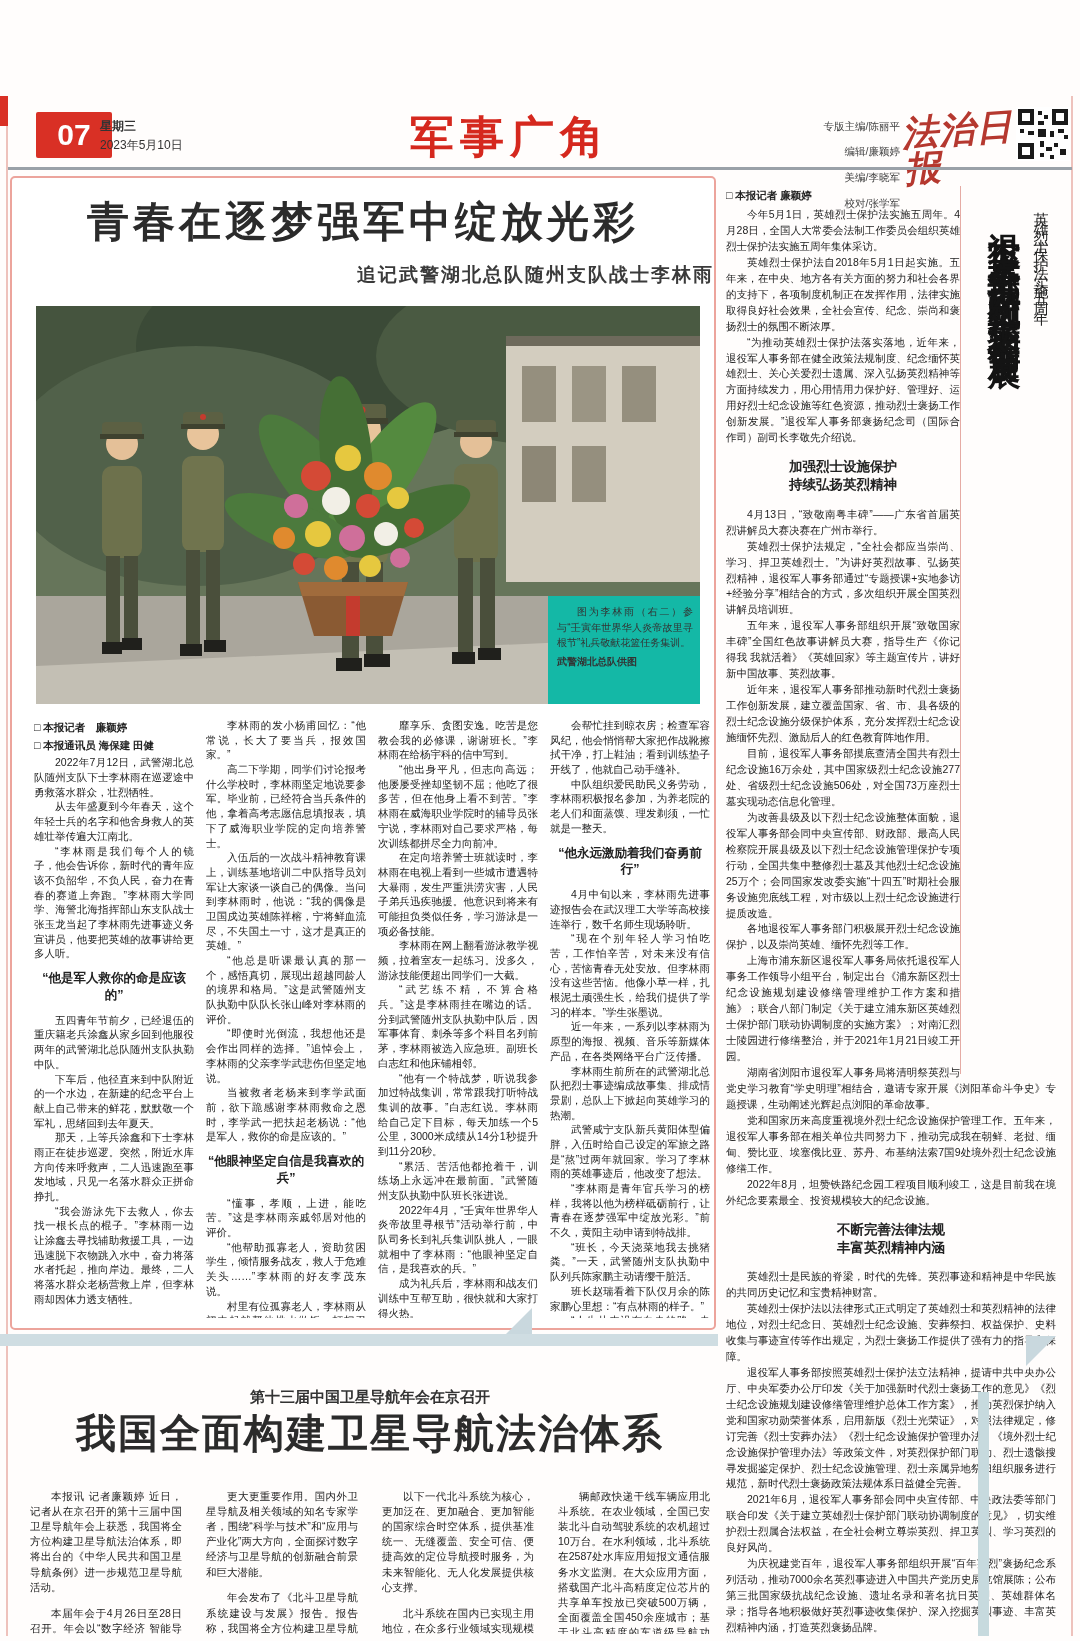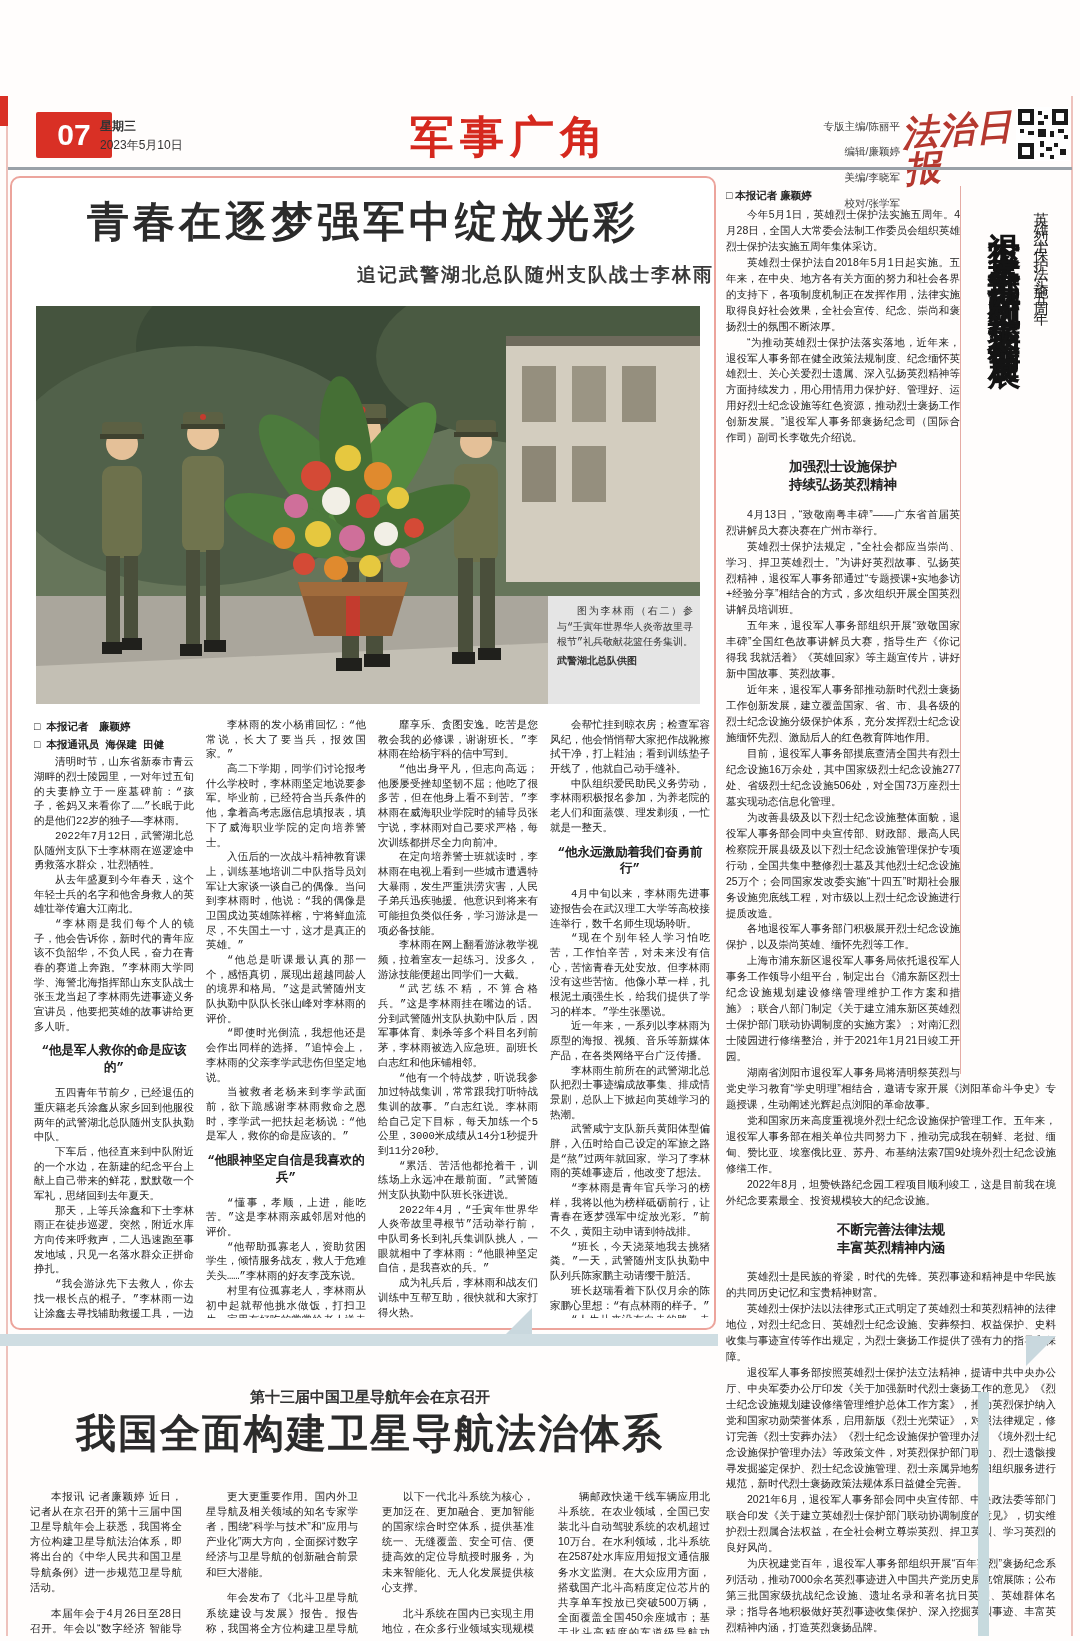--- a/index.html
+++ b/index.html
@@ -18,27 +18,27 @@
                  font-size:44px;font-weight:800;color:#d5281e;letter-spacing:6px;}
   .credits{position:absolute;left:775px;top:108px;width:125px;text-align:right;font-size:10.5px;
            line-height:1.45;color:#444;}
   .masthead{position:absolute;left:903px;top:112px;width:112px;font-family:"Liberation Serif","DejaVu Serif",serif;
             font-style:italic;font-weight:700;font-size:36px;color:#b5382f;transform:rotate(-4deg);
             letter-spacing:1px;line-height:1.0;}
   .qr{position:absolute;left:1016px;top:106px;width:54px;height:56px;}
   .header-rule{position:absolute;left:8px;top:167px;width:1064px;height:3px;background:#9aa1a8;}
   
   .frame{position:absolute;left:10px;top:176px;width:702px;height:1150px;border:2px solid #eca49c;
-         border-radius:10px;background:#fff;font-family:Liberation Mono, monospace;}
+         border-radius:5px;background:#fff;}
   .m-headline{position:absolute;left:0;top:16px;width:100%;text-align:center;font-size:42px;
               font-weight:700;color:#2b2b2b;letter-spacing:4px;}
   .m-dek{position:absolute;left:0;top:84px;width:100%;text-align:right;font-size:19px;
          font-weight:700;color:#3a3a3a;letter-spacing:2px;}
   .photo{position:absolute;left:24px;top:128px;width:664px;height:398px;background:#5d6c52;overflow:hidden;}
-  .caption-box{position:absolute;right:0;bottom:0;width:152px;height:108px;background:#e5e5e5;
+  .caption-box{position:absolute;right:0;bottom:0;width:152px;height:108px;background:#14b8a6;
                padding:8px 7px 4px 9px;box-sizing:border-box;font-size:10px;line-height:1.55;color:#333;}
   .caption-box .cap{text-indent:2em;text-align:justify;}
   .caption-box .credit{font-weight:700;margin-top:3px;}
   .cols{position:absolute;left:22px;top:540px;width:676px;height:600px;display:flex;gap:12px;}
   .col{width:160px;height:100%;overflow:hidden;font-size:10.5px;line-height:1.4;text-align:justify;color:#222;}
   .col p,.rightwrap p{margin:0;}
   p.para{text-indent:2em;}
   p.byline{font-weight:700;text-indent:0;margin:2px 0 3px;}
   p.subhead{text-indent:0;text-align:center;font-weight:700;font-size:12.5px;margin:9px 0;line-height:1.35;white-space:pre-line;}
   
@@ -206,21 +206,20 @@
       <div class="caption-box">
         <div class="cap">图为李林雨（右二）参与“壬寅年世界华人炎帝故里寻根节”礼兵敬献花篮任务集训。</div>
         <div class="credit">武警湖北总队供图</div>
       </div>
     </div>
 
     <div class="cols">
       <div class="col">
           <p class="byline">□ 本报记者　廉颖婷</p>
           <p class="byline">□ 本报通讯员 海保建 田健</p>
-          <p class="para">清明时节，山东省新泰市青云湖畔的烈士陵园里，一对年过五旬的夫妻静立于一座墓碑前：“孩子，爸妈又来看你了……”长眠于此的是他们22岁的独子——李林雨。</p>
           <p class="para">2022年7月12日，武警湖北总队随州支队下士李林雨在巡逻途中勇救落水群众，壮烈牺牲。</p>
           <p class="para">从去年盛夏到今年春天，这个年轻士兵的名字和他舍身救人的英雄壮举传遍大江南北。</p>
           <p class="para">“李林雨是我们每个人的镜子，他会告诉你，新时代的青年应该不负韶华，不负人民，奋力在青春的赛道上奔跑。”李林雨大学同学、海警北海指挥部山东支队战士张玉龙当起了李林雨先进事迹义务宣讲员，他要把英雄的故事讲给更多人听。</p>
           <p class="subhead">“他是军人救你的命是应该的”</p>
           <p class="para">五四青年节前夕，已经退伍的重庆籍老兵涂鑫从家乡回到他服役两年的武警湖北总队随州支队执勤中队。</p>
           <p class="para">下车后，他径直来到中队附近的一个水边，在新建的纪念平台上献上自己带来的鲜花，默默敬一个军礼，思绪回到去年夏天。</p>
           <p class="para">那天，上等兵涂鑫和下士李林雨正在徒步巡逻。突然，附近水库方向传来呼救声，二人迅速跑至事发地域，只见一名落水群众正拼命挣扎。</p>
           <p class="para">“我会游泳先下去救人，你去找一根长点的棍子。”李林雨一边让涂鑫去寻找辅助救援工具，一边迅速脱下衣物跳入水中，奋力将落水者托起，推向岸边。最终，二人将落水群众老杨营救上岸，但李林雨却因体力透支牺牲。</p>
         </div>
       <div class="col">

